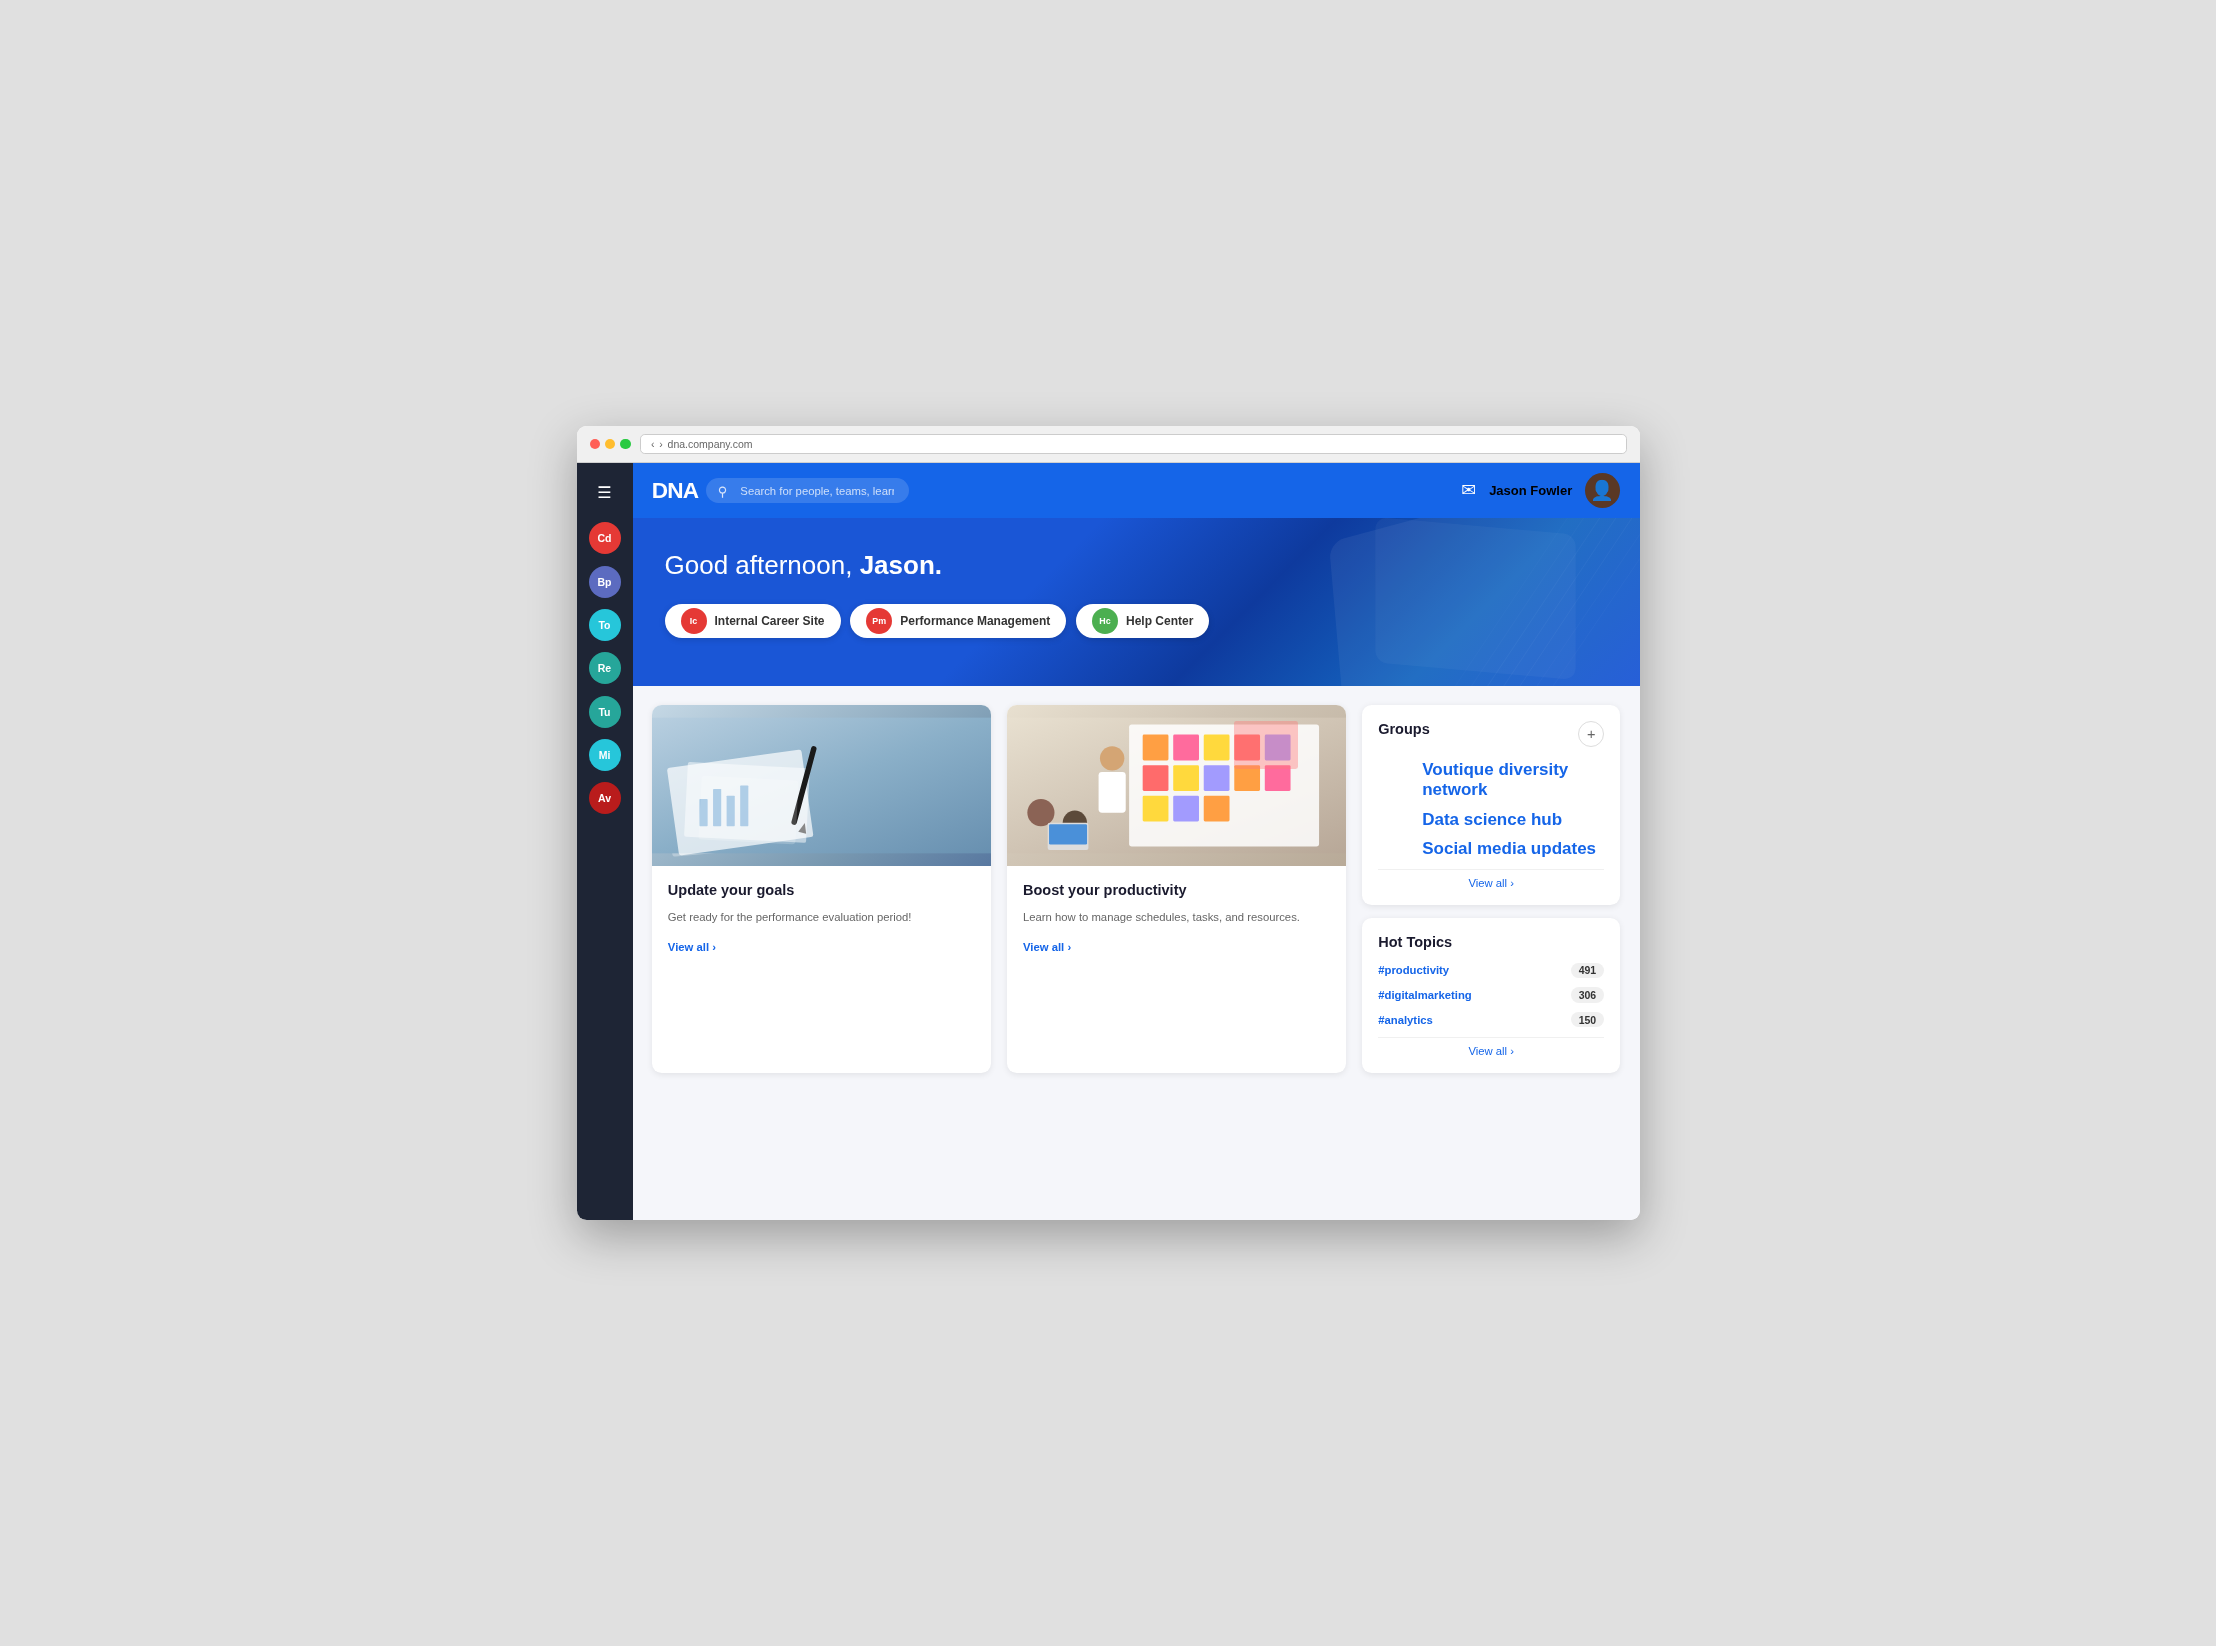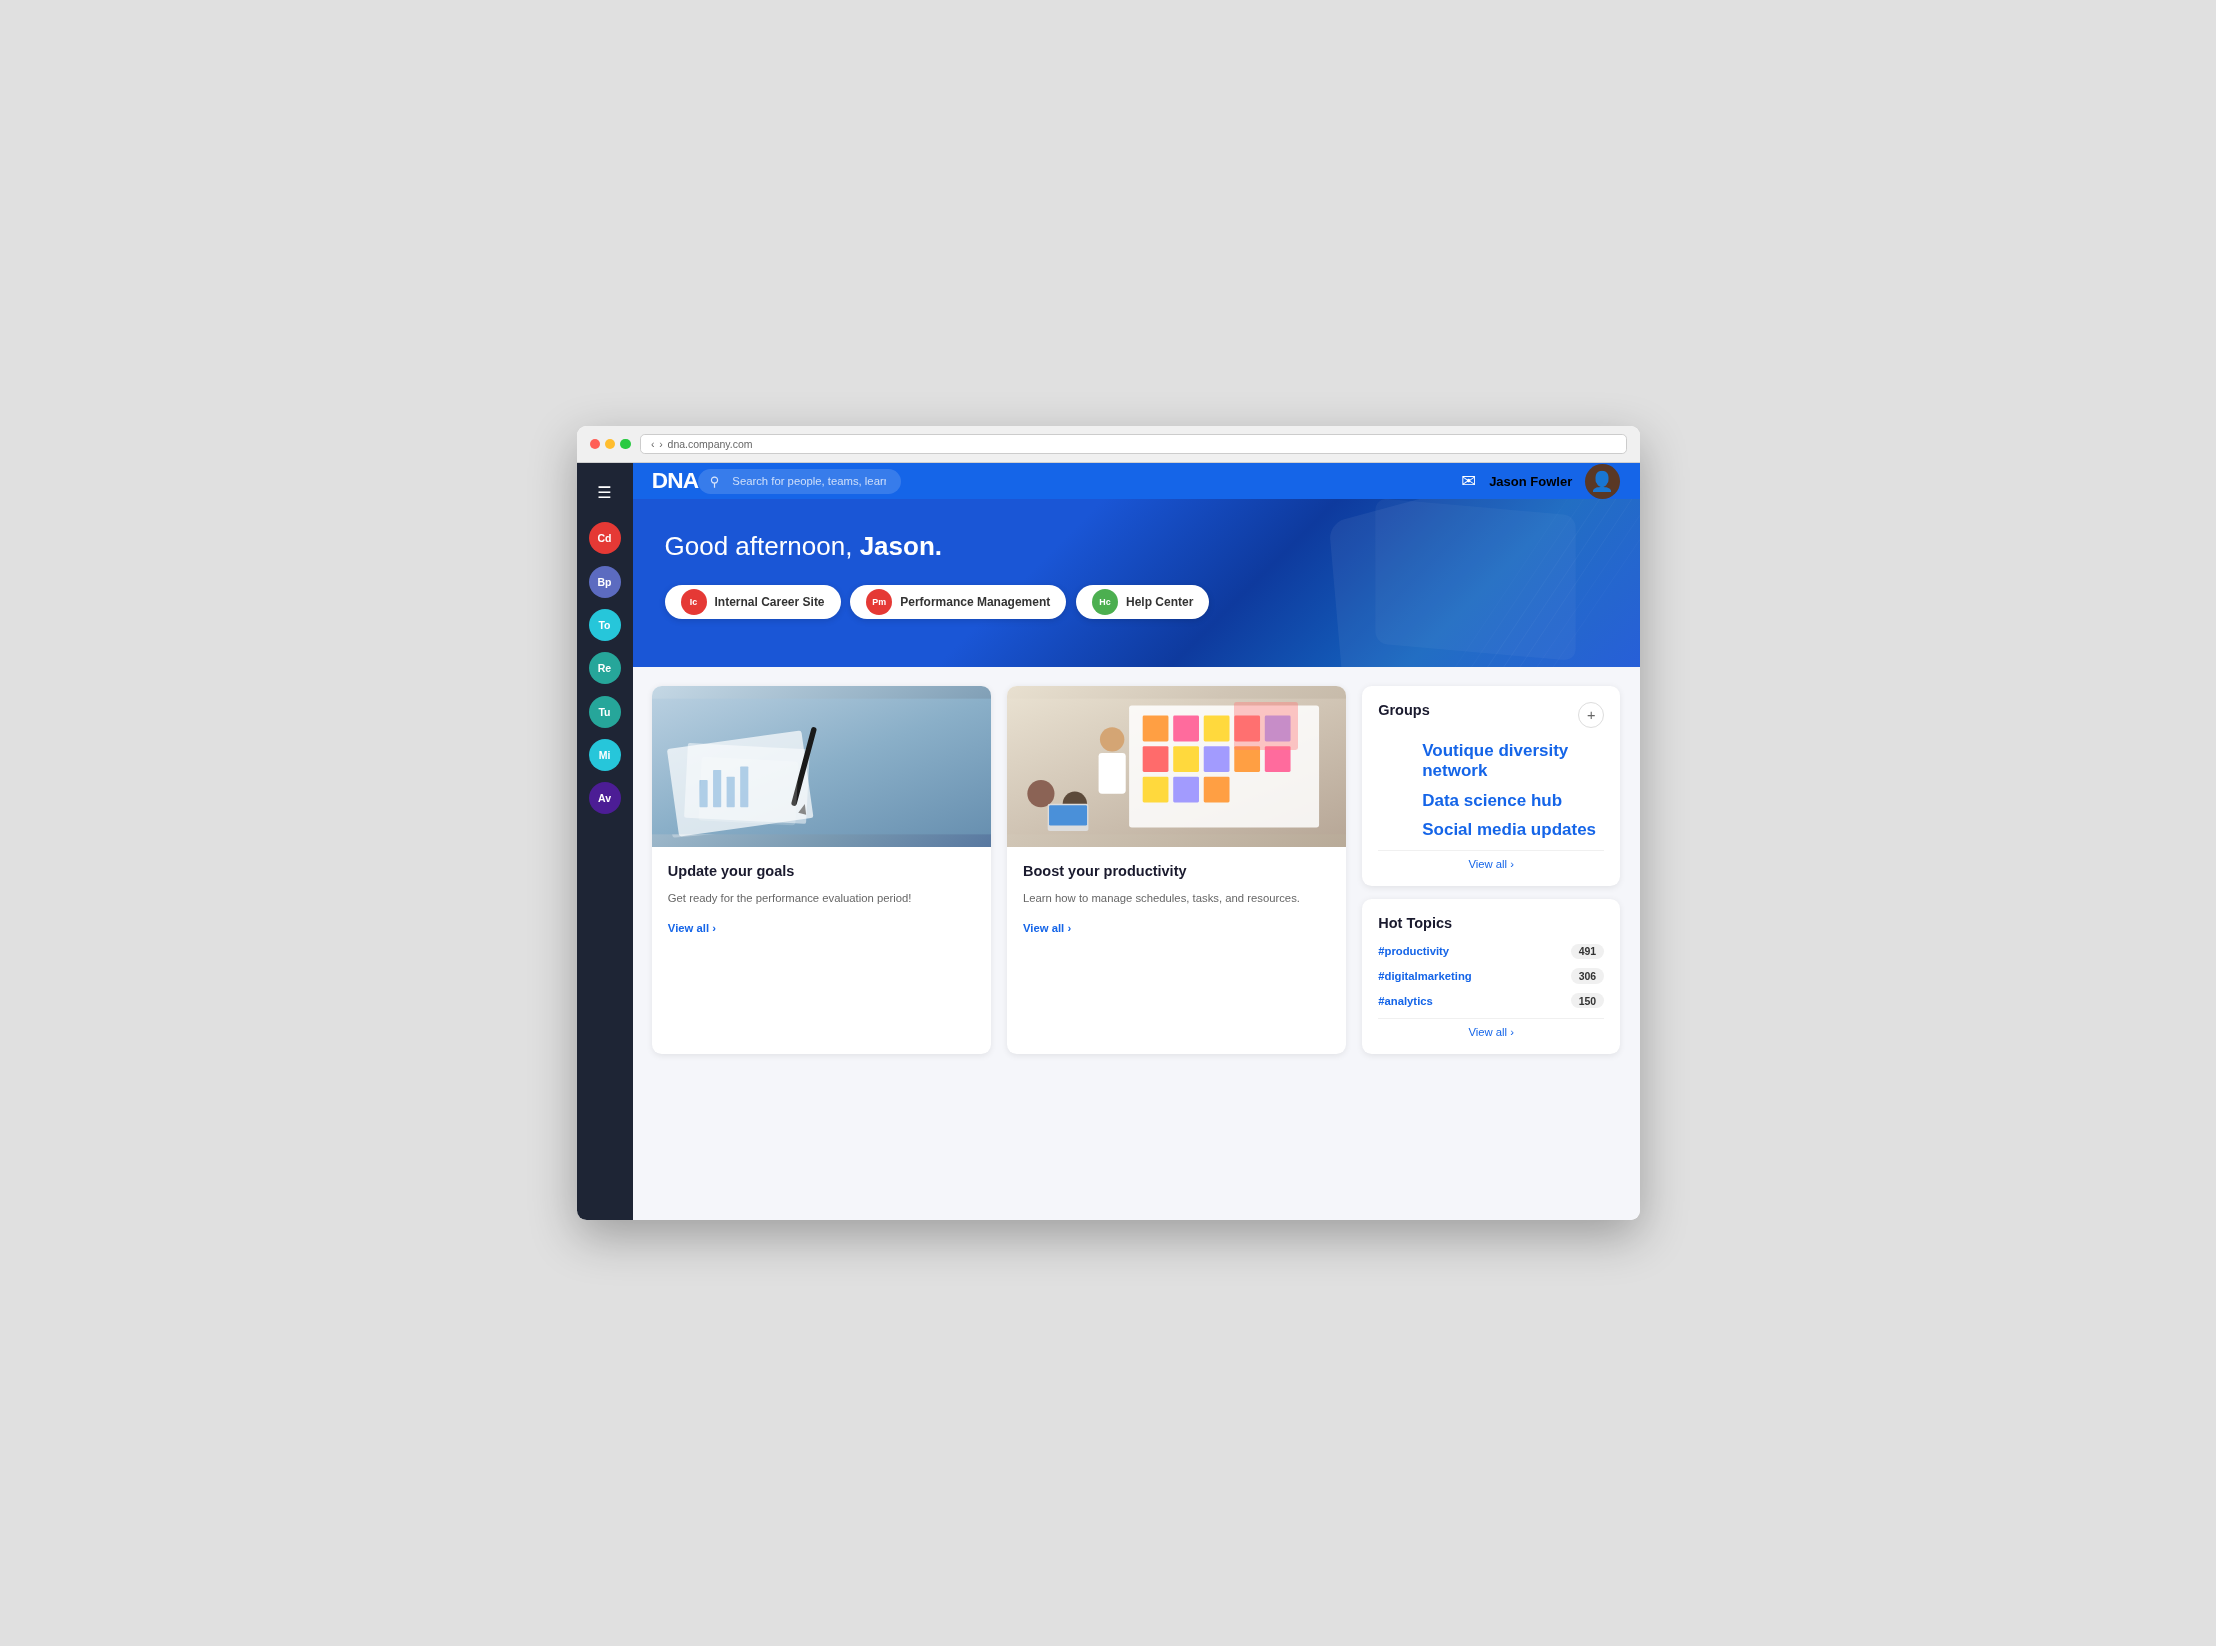--- a/index.html
+++ b/index.html
@@ -77,24 +77,24 @@
       flex-shrink: 0;
     }
 
     
     .main-content { flex: 1; display: flex; flex-direction: column; overflow: hidden; }
 
     
     .navbar {
       background: #1565e8;
       padding: 0 19.3px;
-      height: 36px;
-      display: flex;
-      align-items: center;
-      gap: 0;
+      height: 55px;
+      display: flex;
+      align-items: center;
+      gap: 8px;
       flex-shrink: 0;
     }
 
     .navbar-logo {
       font-size: 22.6px;
       font-weight: 900;
       color: #fff;
       letter-spacing: -0.8px;
       flex-shrink: 0;
     }
@@ -474,21 +474,21 @@
       </div>
       <div class="sidebar-avatar" style="background:#26a69a;">
         <span>Re</span>
       </div>
       <div class="sidebar-avatar" style="background:#26a69a;">
         <span>Tu</span>
       </div>
       <div class="sidebar-avatar" style="background:#26c6da;">
         <span>Mi</span>
       </div>
-      <div class="sidebar-avatar" style="background:#4c1d95;">
+      <div class="sidebar-avatar" style="background:#b91c1c;">
         <span>Av</span>
       </div>
     </div>
 
     <div class="main-content">
 
       <div class="navbar">
         <div class="navbar-logo">DNA</div>
         <div class="search-wrapper">
           <span class="search-icon-nav">⚲</span>

